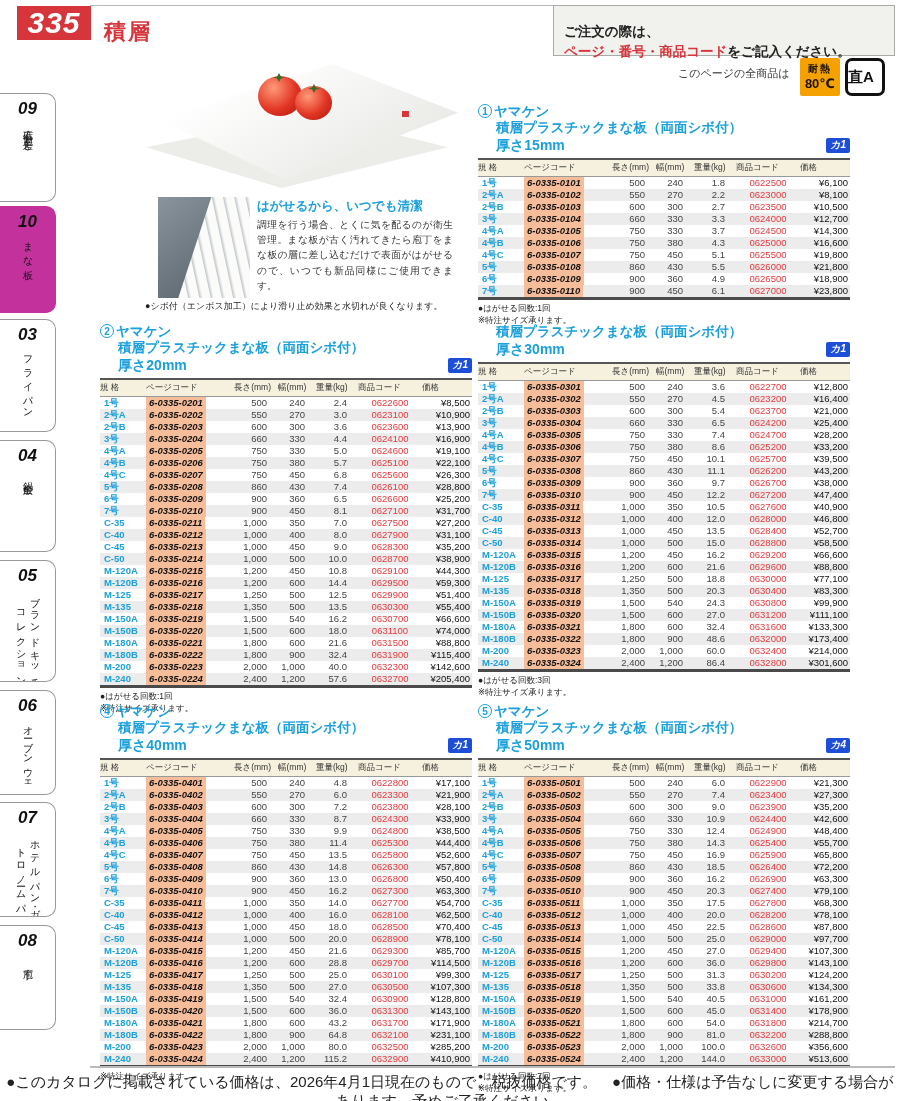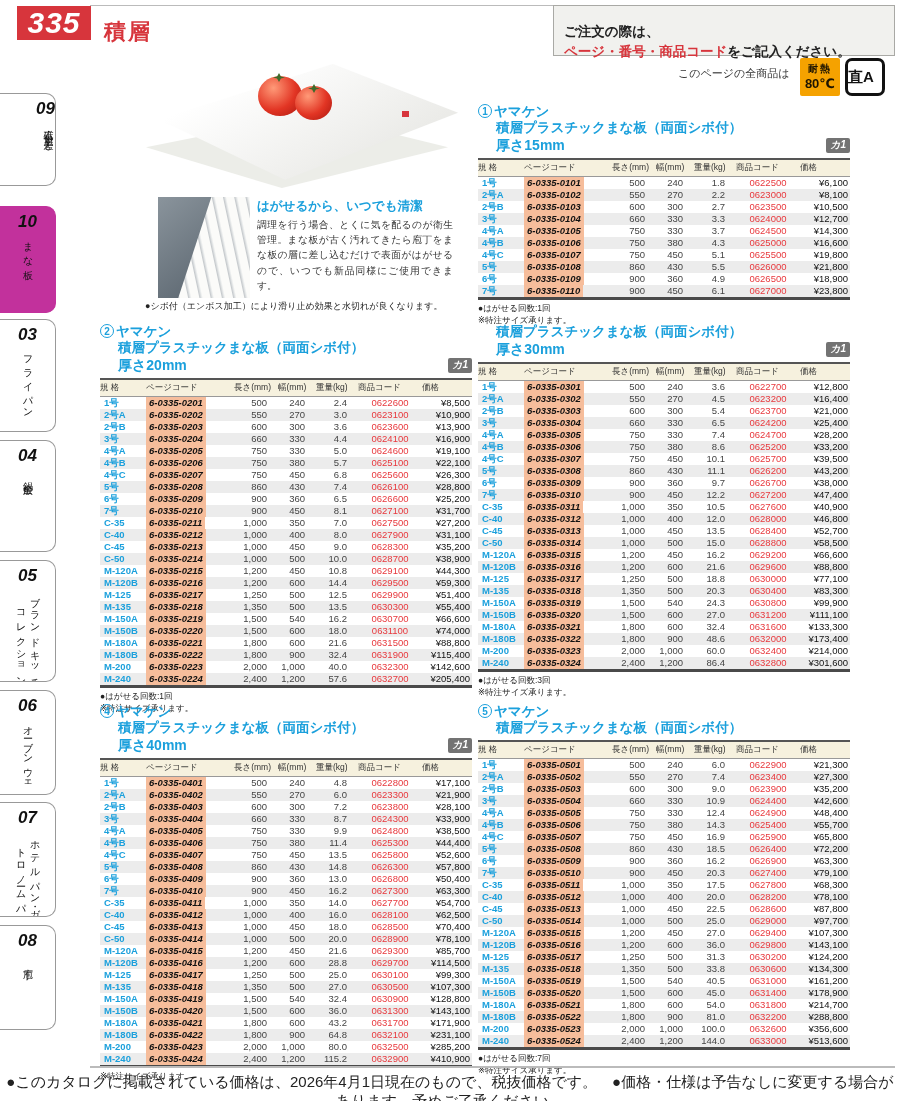--- a/index.html
+++ b/index.html
@@ -86,21 +86,21 @@
   .ptable { position:absolute; width:372px; }
   .pt-l1 { font-size:13.5px; font-weight:bold; color:#1ba0dc; line-height:1.2; }
   .circle-num {
     display:inline-block; width:14px; height:14px; border:1.5px solid #1ba0dc; border-radius:50%;
     font-size:10px; line-height:14px; text-align:center; font-weight:bold; color:#1ba0dc;
     vertical-align:1px; margin-right:2px;
   }
   .pt-l2 { font-size:13.5px; font-weight:bold; color:#1ba0dc; margin-left:18px; line-height:1.25; }
   .pt-l3 { font-size:14px; font-weight:bold; color:#1ba0dc; margin-left:18px; line-height:1.2; height:18px; }
   .cat-badge {
-    float:right; background:#737373; color:#fff; font-size:10px; font-weight:bold; font-style:italic;
+    float:right; background:#1d4ed8; color:#fff; font-size:10px; font-weight:bold; font-style:italic;
     padding:1px 4px 2px; border-radius:2px; margin-top:1px;
   }
   .ptable table { border-collapse:collapse; table-layout:fixed; width:372px; margin-top:3px; }
   .ptable th {
     background:#f6f1de; border-top:2px solid #555; border-bottom:1px solid #999;
     font-weight:normal; color:#333; font-size:8.5px; padding:2px 0 2px; text-align:left; white-space:nowrap;
   }
   .ptable th.c0{width:46px;} .ptable th.c1{width:88px;} .ptable th.c2{width:44px;}
   .ptable th.c3{width:38px;} .ptable th.c4{width:42px;} .ptable th.c5{width:64px;} .ptable th.c6{width:50px;}
   .ptable tbody tr:nth-child(even) { background:#ececec; }
@@ -129,21 +129,21 @@
 </div>
 <div class="allnote">このページの全商品は</div>
 <div class="badge-heat">
   <span class="bh1">耐熱</span>
   <span class="bh2">80℃</span>
 </div>
 <div class="badge-direct">
     <span>直A</span>
   </div>
 
-<div class="side-tab" style="top:93px;height:93px;text-align:right;">
+<div class="side-tab" style="top:93px;height:109px;">
   <span class="num">09</span>
   <span class="vlabel">砥石・庖丁差し</span>
 </div>
 <div class="side-tab active" style="top:206px;height:107px;">
   <span class="num">10</span>
   <span class="vlabel">まな板</span>
 </div>
 <div class="side-tab" style="top:319px;height:113px;">
   <span class="num">03</span>
   <span class="vlabel">フライパン</span>
@@ -1018,20 +1018,21 @@
       </tbody>
     </table>
   <div class="pt-notes">
     <div>※特注サイズ承ります。</div>
   </div>
 </div>
 
 <div class="ptable" style="left:478px;top:704px;">
   <div class="pt-l1"><span class="circle-num">5</span><span>ヤマケン</span></div>
   <div class="pt-l2">積層プラスチックまな板（両面シボ付）</div>
+  <div class="pt-l3"><span>厚さ50mm</span><span class="cat-badge">カ4</span></div>
   <table>
       <thead>
         <tr>
           <th class="c0">規 格</th>
           <th class="c1">ページコード</th>
           <th class="c2">長さ(mm)</th>
           <th class="c3">幅(mm)</th>
           <th class="c4">重量(kg)</th>
           <th class="c5">商品コード</th>
           <th class="c6">価格</th>

